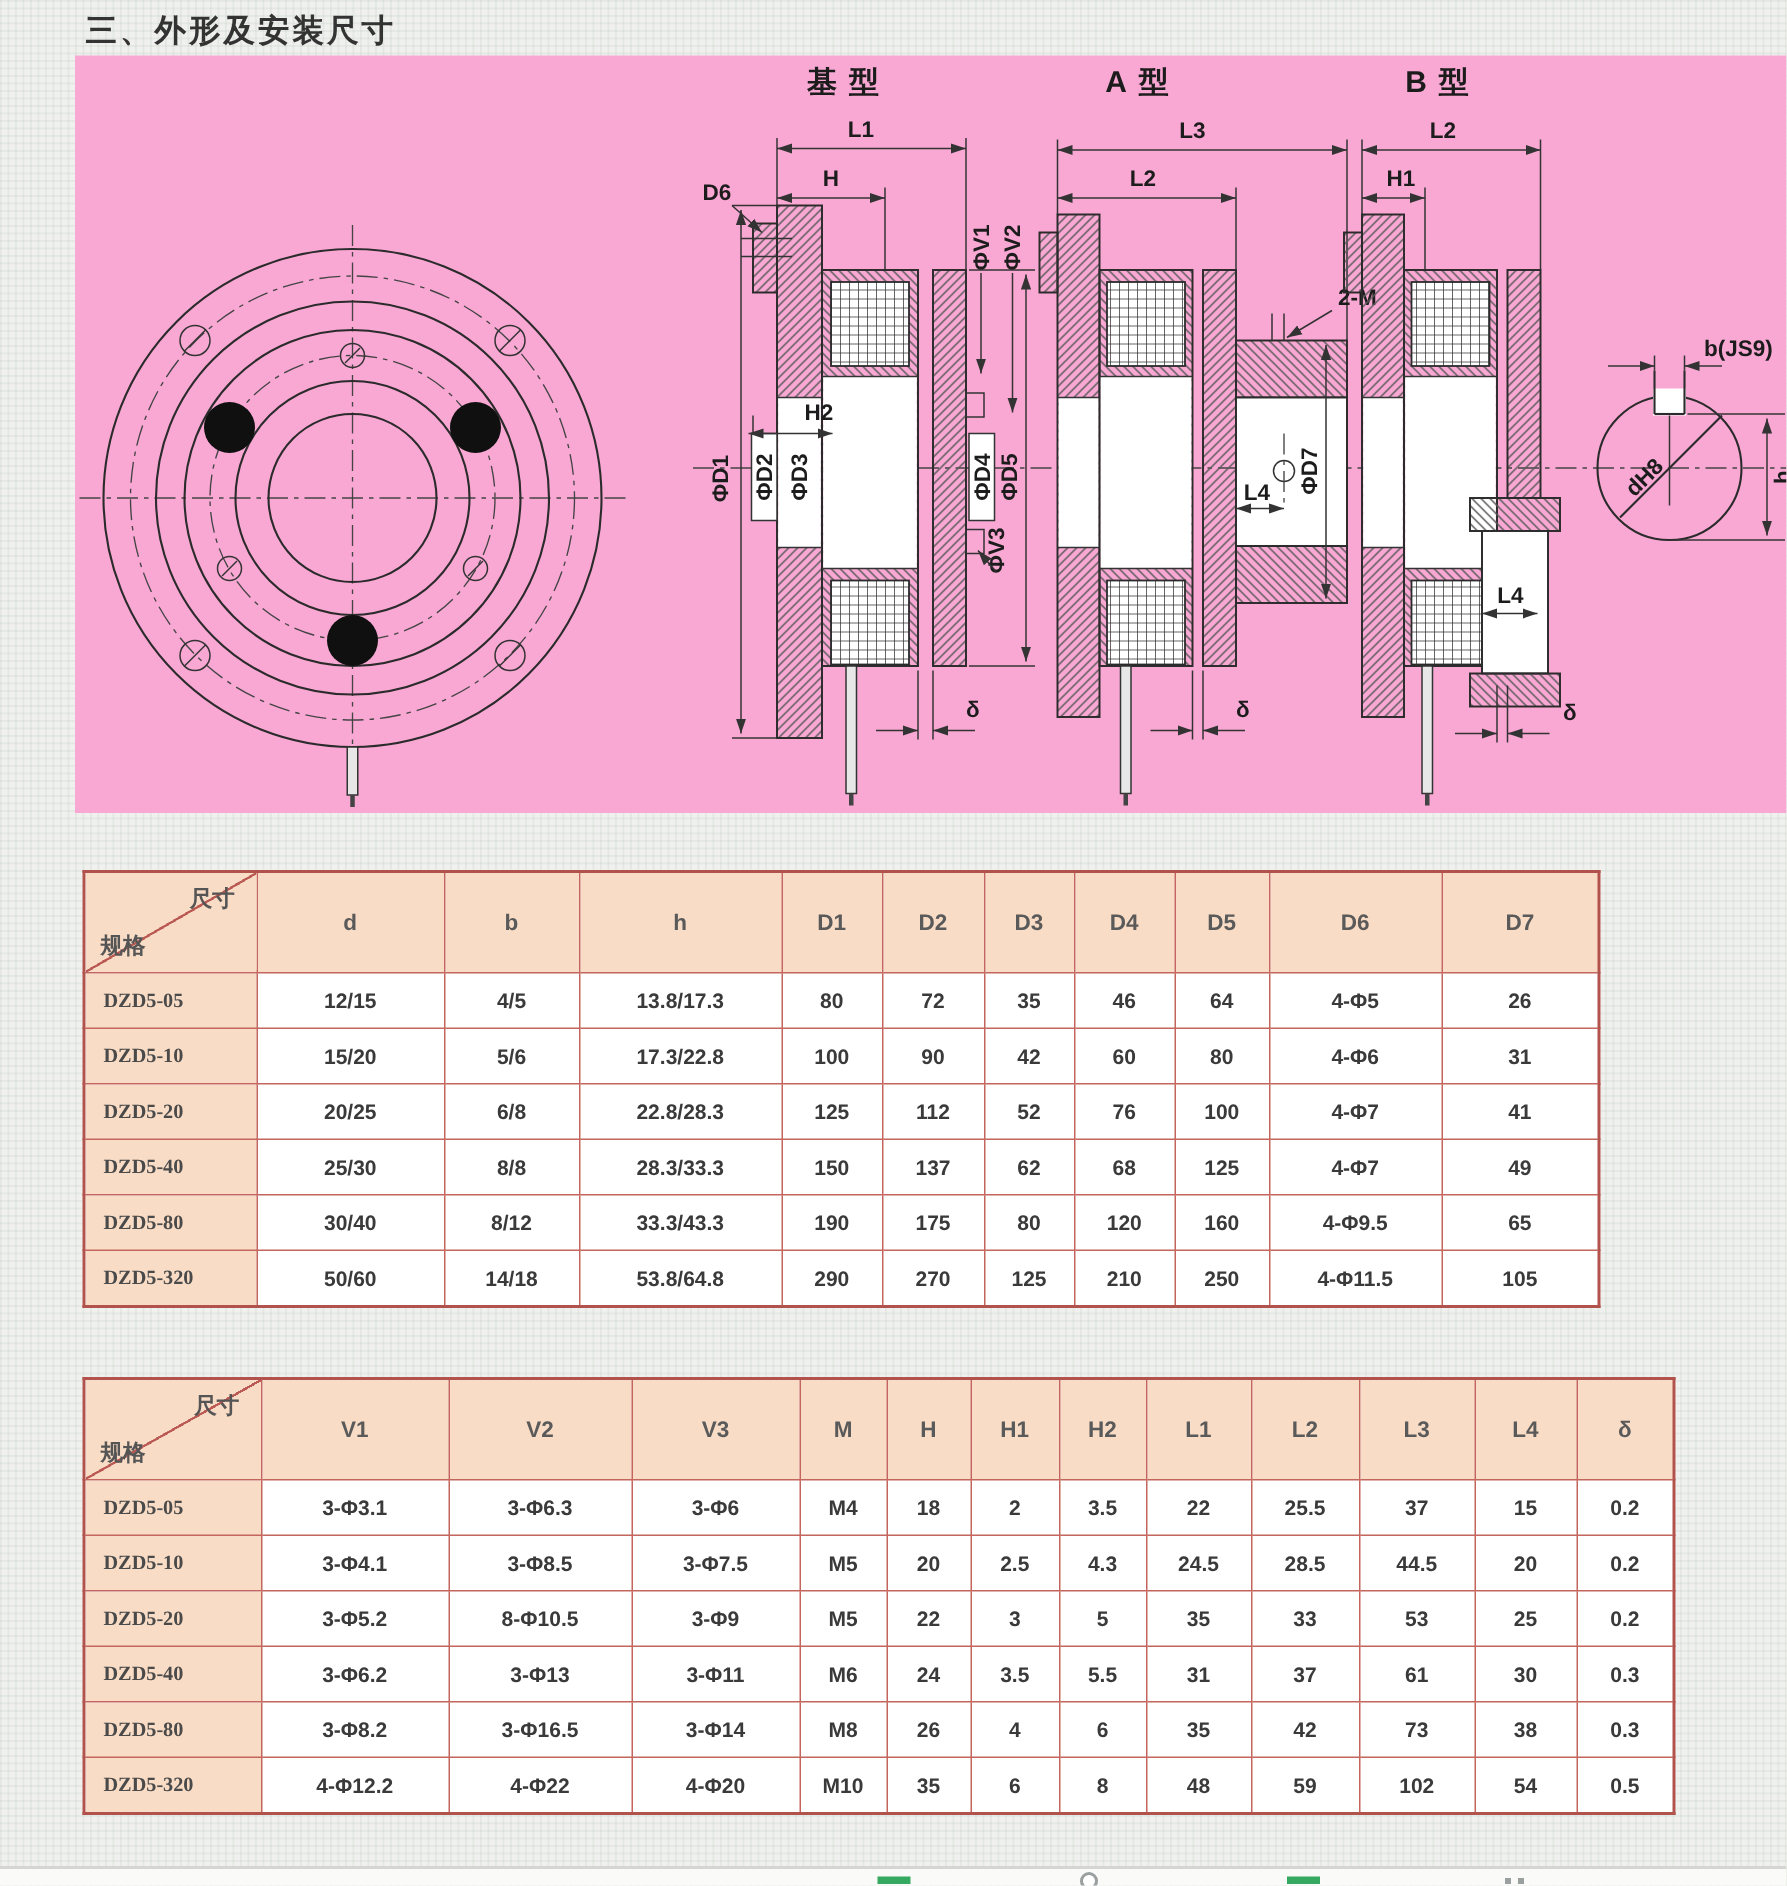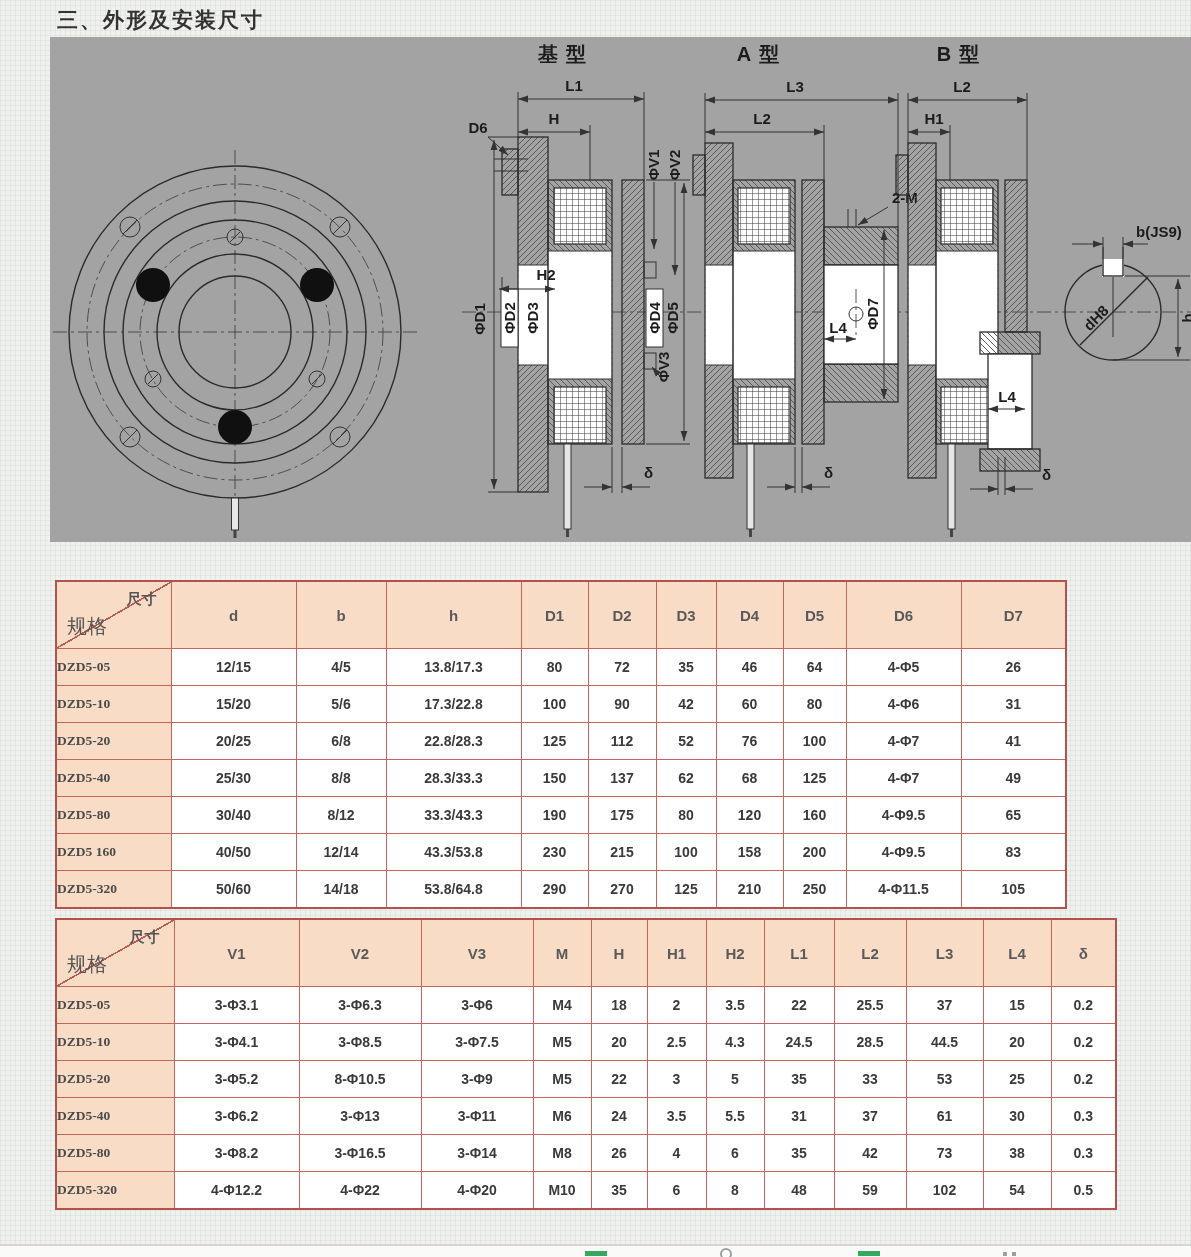--- a/index.html
+++ b/index.html
@@ -10,21 +10,21 @@
       linear-gradient(to right, rgba(186,198,188,.22) 1px, transparent 1px),
       linear-gradient(to bottom, rgba(186,198,188,.22) 1px, transparent 1px);
     background-size:5px 5px;
     font-family:"Liberation Sans","DejaVu Sans",sans-serif;
   }
   .page-title{
     position:absolute;left:57px;top:6px;margin:0;
     font-size:21px;font-weight:bold;color:#333;letter-spacing:2px;
   }
   .draw-panel{
-    position:absolute;left:50px;top:37px;width:1141px;height:505px;background:#a3a3a3;
+    position:absolute;left:50px;top:37px;width:1141px;height:505px;background:#f9a8d4;
   }
   svg text{font:600 15px "Liberation Sans","DejaVu Sans",sans-serif;fill:#1c1c1c;}
   svg text.vtitle{font-size:20px;letter-spacing:8px;}
   .ol{fill:none;stroke:#2b2b2b;stroke-width:1.4;}
   .thin{fill:none;stroke:#333;stroke-width:1;}
   .dim{fill:none;stroke:#333;stroke-width:1;marker-start:url(#ar);marker-end:url(#ar);}
   .dime{marker-end:url(#ar);}
   .axis{fill:none;stroke:#444;stroke-width:.9;stroke-dasharray:14 4 3 4;}
   .hatchf{fill:url(#hat);stroke:#2b2b2b;stroke-width:1.3;}
   .hatchf2{fill:url(#hat2);stroke:#2b2b2b;stroke-width:1.3;}
@@ -37,29 +37,29 @@
   }
   .dims-table th,.dims-table td{
     border:1px solid #c4655e;text-align:center;padding:0;height:36px;
     color:#3a3a3a;overflow:hidden;white-space:nowrap;
   }
   .dims-table thead th{
     background:#f9dcc5;height:66px;font-weight:600;font-size:15px;color:#5a5a5a;
   }
   .dims-table tbody th.spec{
     background:#f9dcc5;font-family:"Liberation Serif","DejaVu Serif",serif;
-    font-weight:700;font-size:13.5px;text-align:left;color:#4a4a4a;
+    font-weight:700;font-size:13.5px;text-align:left;padding-left:12px;color:#4a4a4a;
   }
   .dims-table tbody td{font-weight:600;font-size:14px;}
   .dims-table th.corner{
     position:relative;background-color:#f9dcc5;
     background-image:linear-gradient(to bottom right,transparent 49.3%,#bb5a54 49.3%,#bb5a54 50.7%,transparent 50.7%);
   }
   .dims-table th.corner .c-top{position:absolute;top:8px;right:14px;font-size:15px;font-weight:700;color:#555;}
-  .dims-table th.corner .c-bot{position:absolute;bottom:8px;left:10px;font-size:20px;font-weight:400;color:#555;}
+  .dims-table th.corner .c-bot{position:absolute;bottom:8px;left:10px;font-size:15px;font-weight:700;color:#555;}
   #t1{left:55px;top:580px;width:1010px;}
   #t2{left:55px;top:918px;width:1060px;}
 
   .bottom-bar{
     position:absolute;left:0;top:1244px;width:1191px;height:13px;
     background:#fafaf8;border-top:2px solid #d5d6d2;
   }
   .bottom-bar .g{position:absolute;display:block;}
   .g-green{width:22px;height:5px;background:#35a95f;top:5px;}
   .g-ring{width:8px;height:8px;border:2px solid #9aa0a0;border-radius:50%;top:2px;background:#fff;}
@@ -388,33 +388,20 @@
         <td>33.3/43.3</td>
         <td>190</td>
         <td>175</td>
         <td>80</td>
         <td>120</td>
         <td>160</td>
         <td>4-Φ9.5</td>
         <td>65</td>
       </tr>
       <tr>
-        <th class="spec">DZD5 160</th>
-        <td>40/50</td>
-        <td>12/14</td>
-        <td>43.3/53.8</td>
-        <td>230</td>
-        <td>215</td>
-        <td>100</td>
-        <td>158</td>
-        <td>200</td>
-        <td>4-Φ9.5</td>
-        <td>83</td>
-      </tr>
-      <tr>
         <th class="spec">DZD5-320</th>
         <td>50/60</td>
         <td>14/18</td>
         <td>53.8/64.8</td>
         <td>290</td>
         <td>270</td>
         <td>125</td>
         <td>210</td>
         <td>250</td>
         <td>4-Φ11.5</td>

